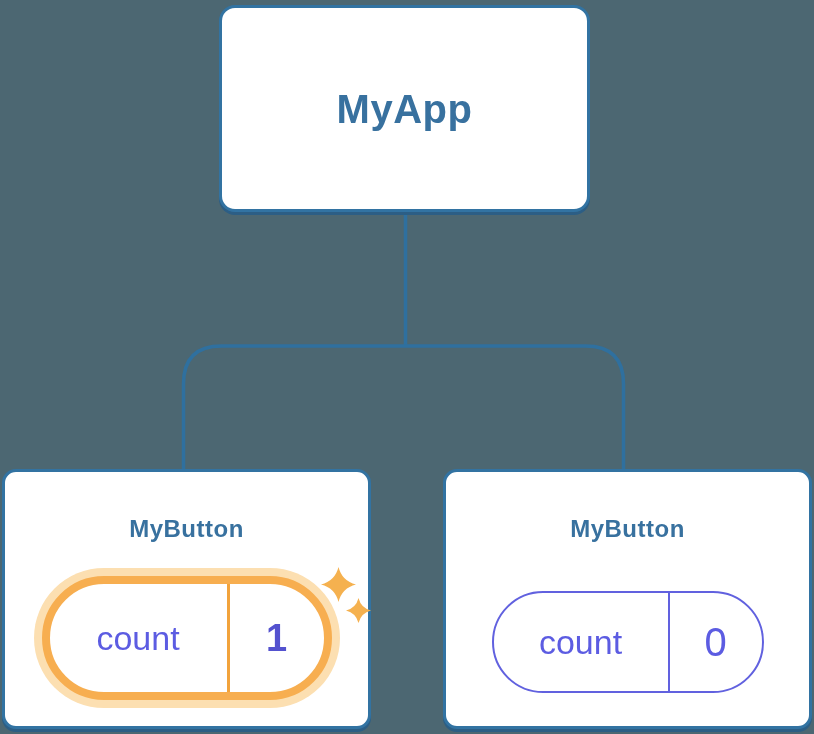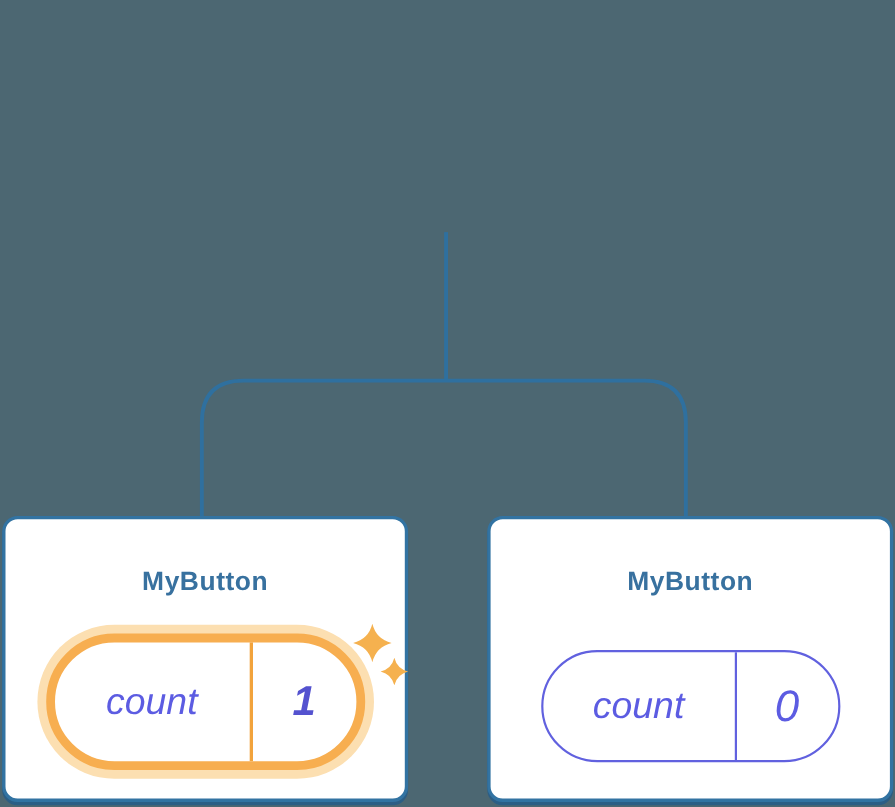--- a/index.html
+++ b/index.html
@@ -58,21 +58,20 @@
     font-size: 24px;
   }
   .pill {
     position: absolute;
     left: 50%;
     transform: translateX(-50%);
     background: #ffffff;
     display: flex;
     align-items: stretch;
     box-sizing: border-box;
-    font-style: italic;
   }
   .pill.highlighted {
     top: 104px;
     width: 290px;
     height: 124px;
     border: 8px solid #f7ae50;
     border-radius: 62px;
     box-shadow: 0 0 0 8px #fcdfb1;
   }
   .pill.plain {
@@ -123,20 +122,23 @@
 </head>
 <body>
 
 <div class="canvas">
 
   <svg class="connectors" viewBox="0 0 814 734" xmlns="http://www.w3.org/2000/svg">
     <path d="M405.5 211 L405.5 346" fill="none" stroke-width="3.5" stroke="#2f709f"></path>
     <path d="M183.5 470 L183.5 384 Q183.5 346 221.5 346 L585.5 346 Q623.5 346 623.5 384 L623.5 470" fill="none" stroke-width="3.5" stroke="#2f709f"></path>
   </svg>
 
+  <div class="card root-card">
+    <div class="node-label">MyApp</div>
+  </div>
 
   <div class="card child-card left">
     <div class="node-label">MyButton</div>
     <div class="pill highlighted">
       <div class="pill-section pill-name-section">
         <span class="state-name">count</span>
       </div>
       <div class="pill-divider"></div>
       <div class="pill-section pill-value-section">
         <span class="state-value emph">1</span>

